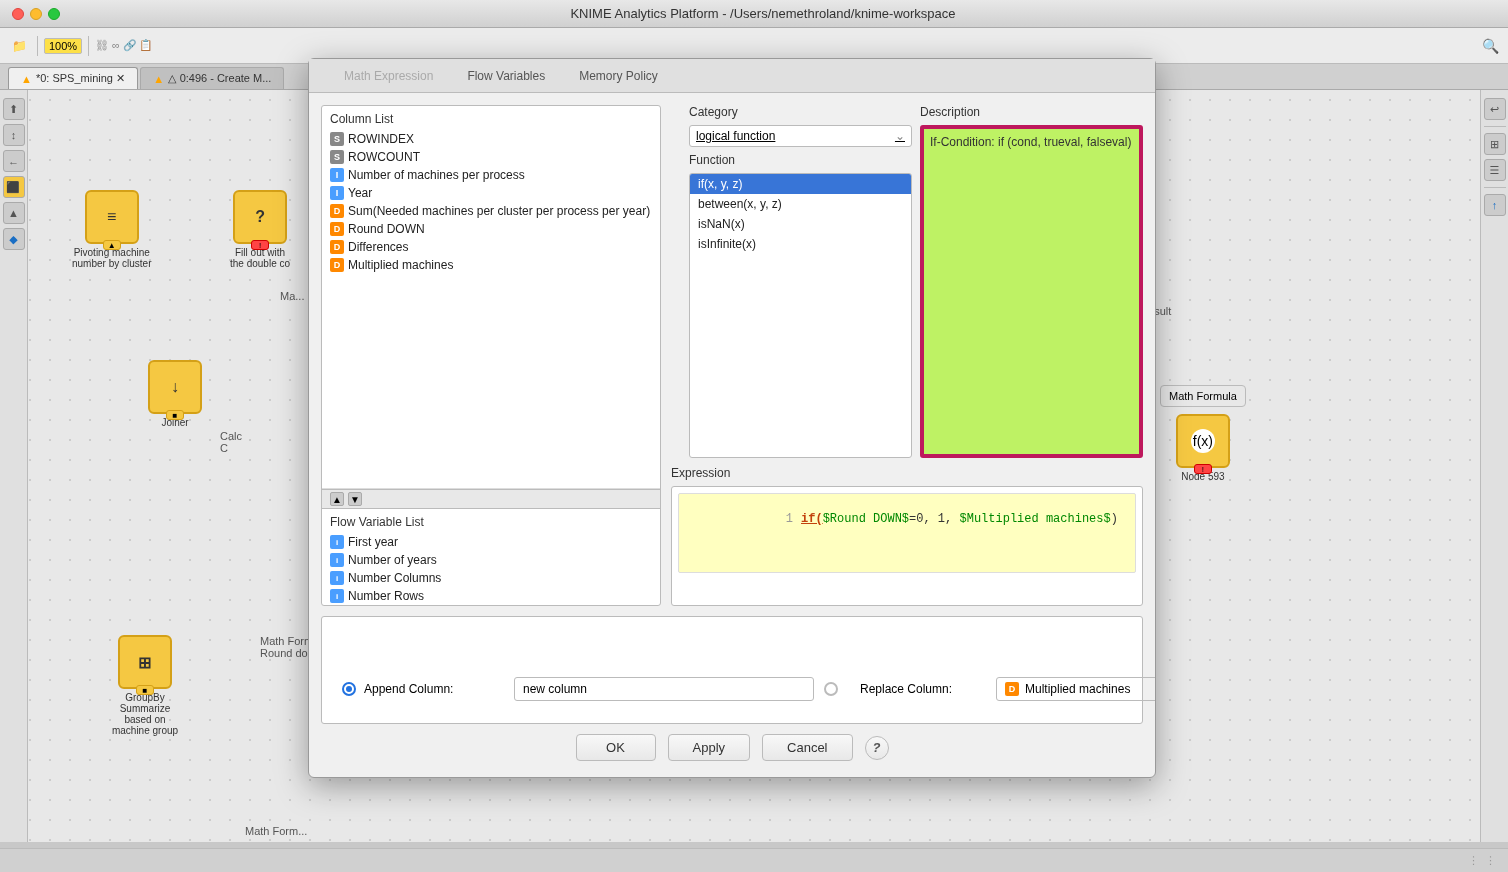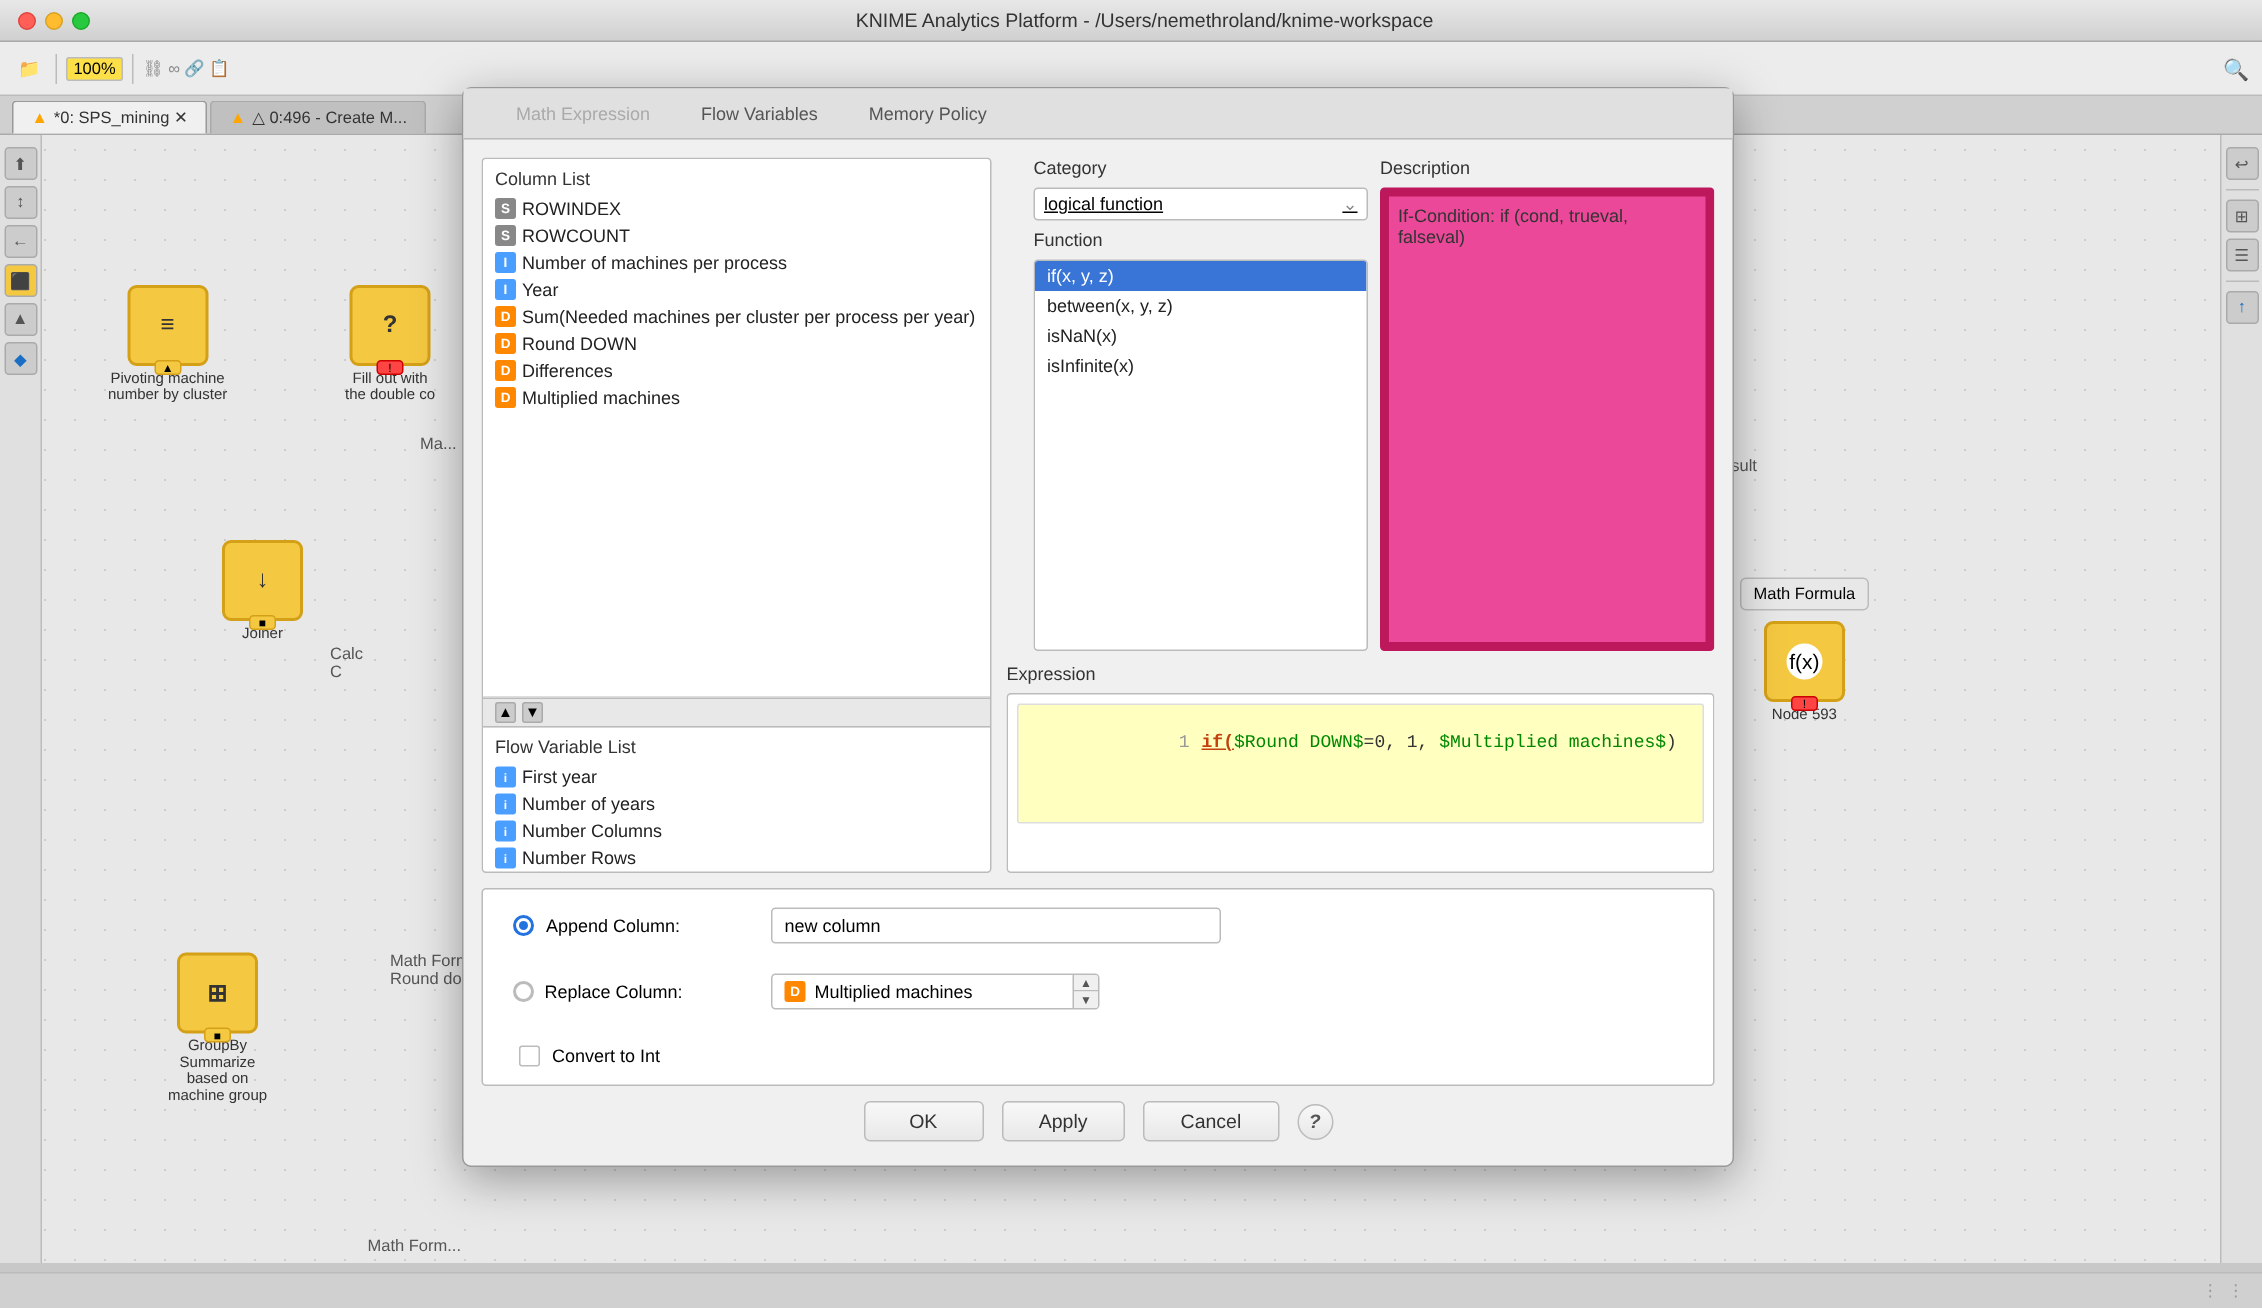--- a/index.html
+++ b/index.html
@@ -309,22 +309,22 @@
       cursor: pointer;
       color: #222;
     }
     .function-item.selected {
       background: #3875d7;
       color: white;
     }
 
     .description-box {
       flex: 1;
-      background: #ec4899;
-      border: 6px solid #be185d;
+      background: #bef264;
+      border: 4px solid #be185d;
       border-radius: 3px;
       padding: 6px;
       font-size: 12px;
       color: #333;
     }
 
     
     .expression-area {
       flex-shrink: 0;
       background: white;
@@ -363,22 +363,23 @@
     .option-row {
       display: flex;
       align-items: center;
       margin-bottom: 10px;
       gap: 12px;
     }
     .option-row:last-child { margin-bottom: 0; }
 
     .radio-group {
       display: flex;
-      flex-direction: column;
+      flex-direction: row;
       gap: 10px;
+      margin-top: 48px;
     }
 
     .radio-circle {
       width: 14px;
       height: 14px;
       border-radius: 50%;
       border: 2px solid #bbb;
       display: flex;
       align-items: center;
       justify-content: center;
@@ -858,21 +859,21 @@
     <div class="bottom-options">
       <div class="radio-group">
         <div class="option-row">
           <div style="display:flex;align-items:center;gap:8px;min-width:160px;">
             <div class="radio-circle checked"></div>
             <span>Append Column:</span>
           </div>
           <input type="text" class="text-input-field" value="new column" style="">
         </div>
         <div class="option-row">
-          <div style="display:flex;align-items:center;gap:7px;min-width:160px;">
+          <div style="display:flex;align-items:center;gap:22px;min-width:160px;">
             <div class="radio-circle"></div>
             <span>Replace Column:</span>
           </div>
           <div class="spinner-field">
             <div class="spinner-value">
               <div class="type-badge type-D" style="width:14px;height:14px;">D</div>
               <span>Multiplied machines</span>
             </div>
             <div class="spinner-arrows">
               <div class="spinner-arrow">▲</div>

